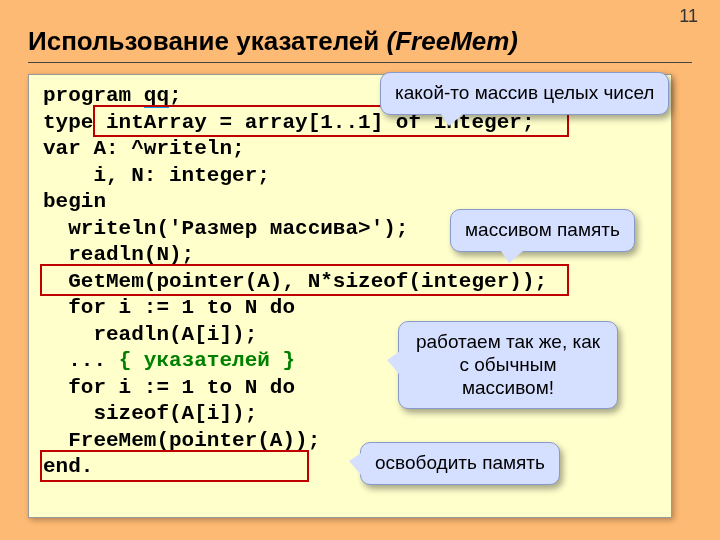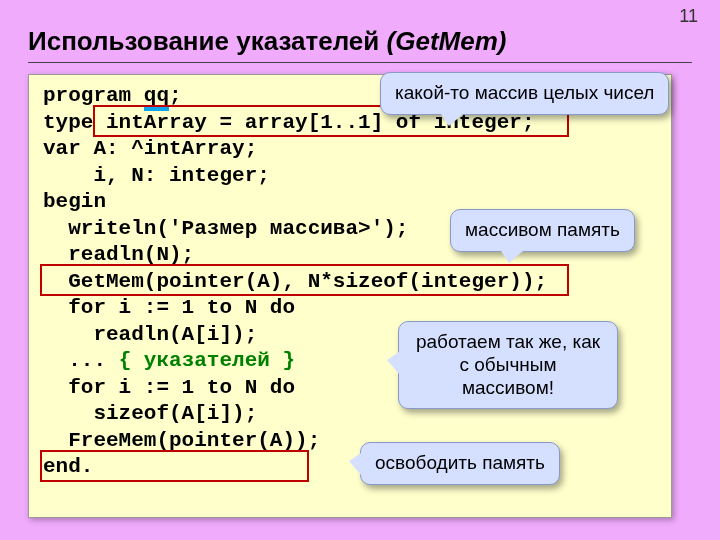--- a/index.html
+++ b/index.html
@@ -9,21 +9,21 @@
     background: #fff;
     width: 720px;
     height: 540px;
     overflow: hidden;
     position: relative;
   }
   .slide {
     width: 720px;
     height: 540px;
     position: relative;
-    background: #f0abfc;
+    background: #fdba74;
   }
   .page-num {
     position: absolute;
     top: 6px;
     right: 22px;
     font-size: 18px;
     color: #333;
   }
   .title {
     position: absolute;
@@ -55,21 +55,21 @@
   }
   .code {
     font-family: "Courier New", monospace;
     font-size: 21px;
     font-weight: bold;
     line-height: 26.5px;
     color: #000;
     white-space: pre;
   }
   .code .comment { color: #008000; }
-  .name-underline { border-bottom: 4px solid #0ea5e9; }
+  .name-underline { border-bottom: 1px solid #0ea5e9; }
   .hl-box {
     position: absolute;
     border: 2px solid #c00000;
     background: rgba(255,255,255,0.0);
     pointer-events: none;
   }
   .hl1 { top: 105px; left: 93px; width: 472px; height: 28px; }
   .hl2 { top: 264px; left: 40px; width: 525px; height: 28px; }
   .hl3 { top: 450px; left: 40px; width: 265px; height: 28px; }
   .callout {
@@ -119,28 +119,28 @@
   }
 </style>
 </head>
 <body>
 
 <div class="slide">
 
   <div class="page-num">11</div>
 
   <div class="title">
-    <span class="plain">Использование указателей </span><span>(GetMem)</span>
+    <span class="plain">Использование указателей </span><span>(FreeMem)</span>
   </div>
   <div class="title-underline"></div>
 
   <div class="code-box">
     <div class="code"><span><span>program </span><span class="name-underline">qq</span><span>;</span></span>
 <span><span>type </span><span>intArray = array[1..1] of integer;</span></span>
-<span>var A: ^intArray;</span>
+<span>var A: ^writeln;</span>
 <span>    i, N: integer;</span>
 <span>begin</span>
 <span>  writeln('Размер массива&gt;');</span>
 <span>  readln(N);</span>
 <span>  GetMem(pointer(A), N*sizeof(integer));</span>
 <span>  for i := 1 to N do</span>
 <span>    readln(A[i]);</span>
 <span><span>  ... </span><span class="comment">{ указателей }</span></span>
 <span>  for i := 1 to N do</span>
 <span>    sizeof(A[i]);</span>

